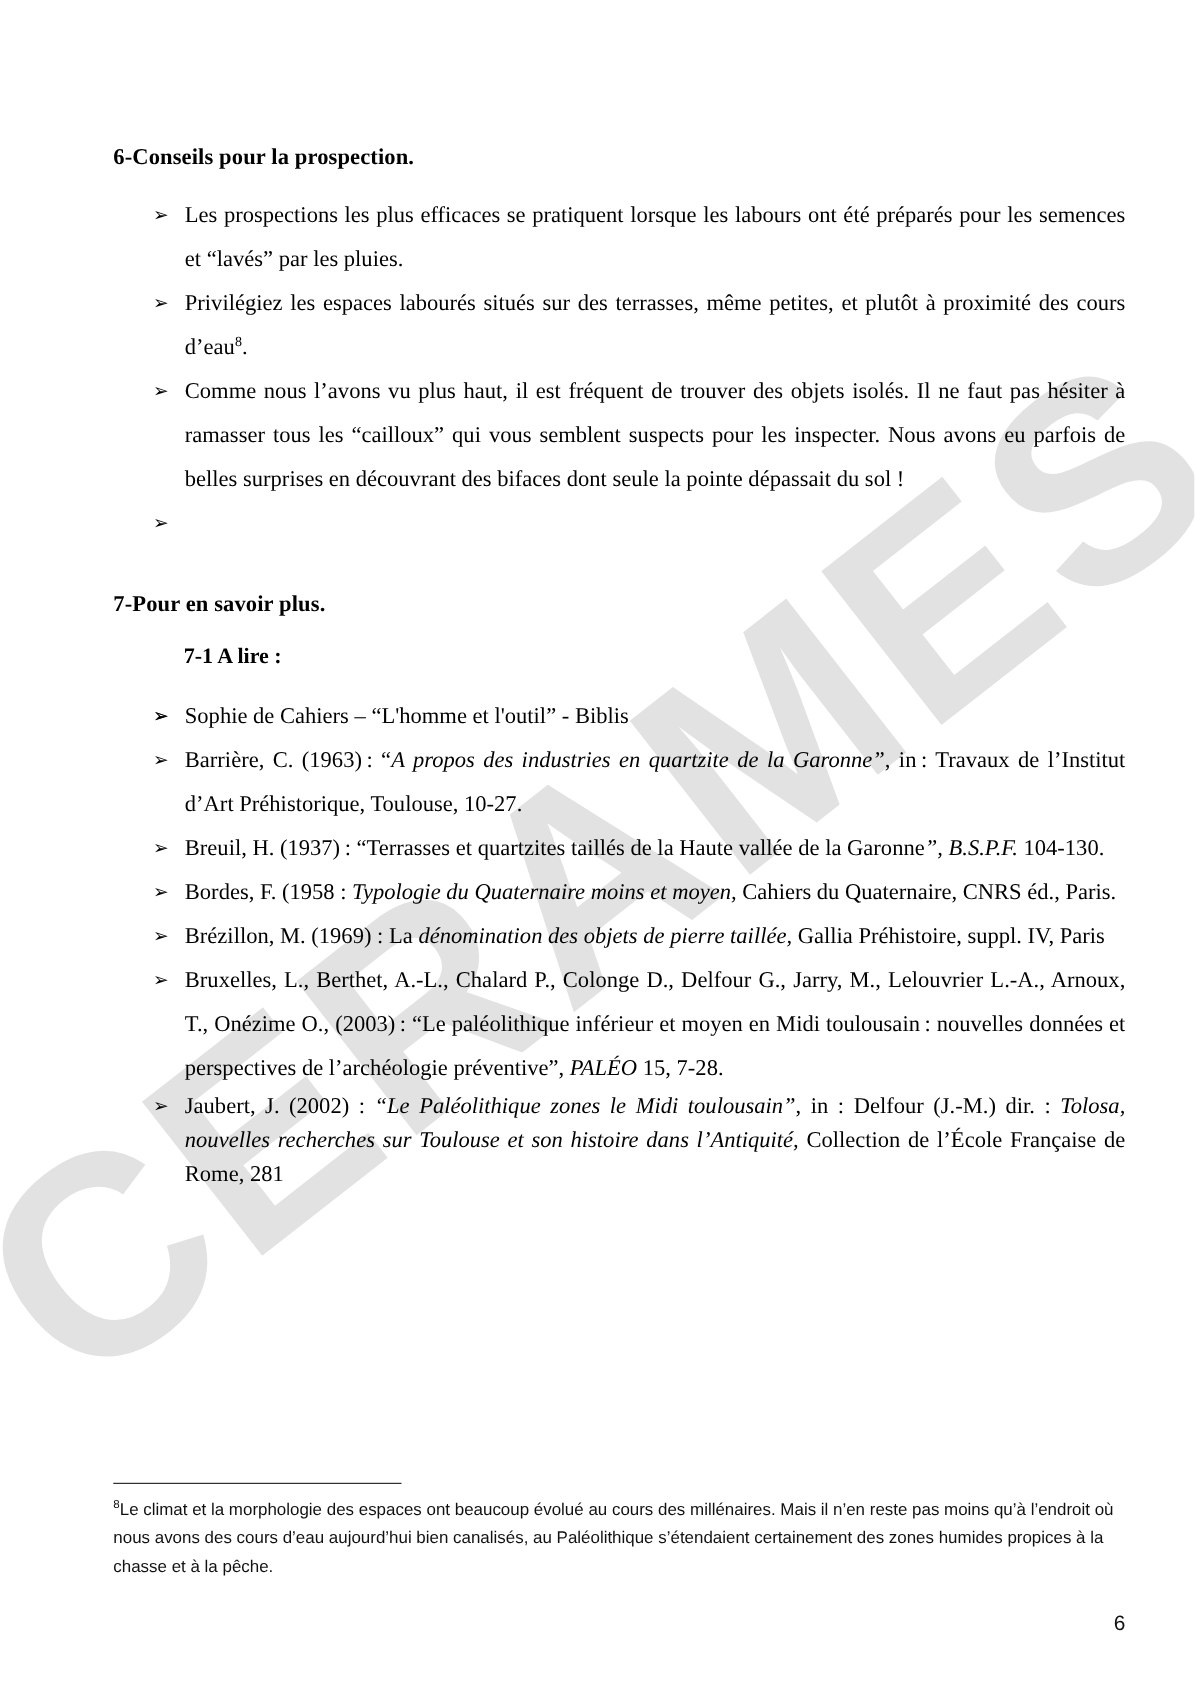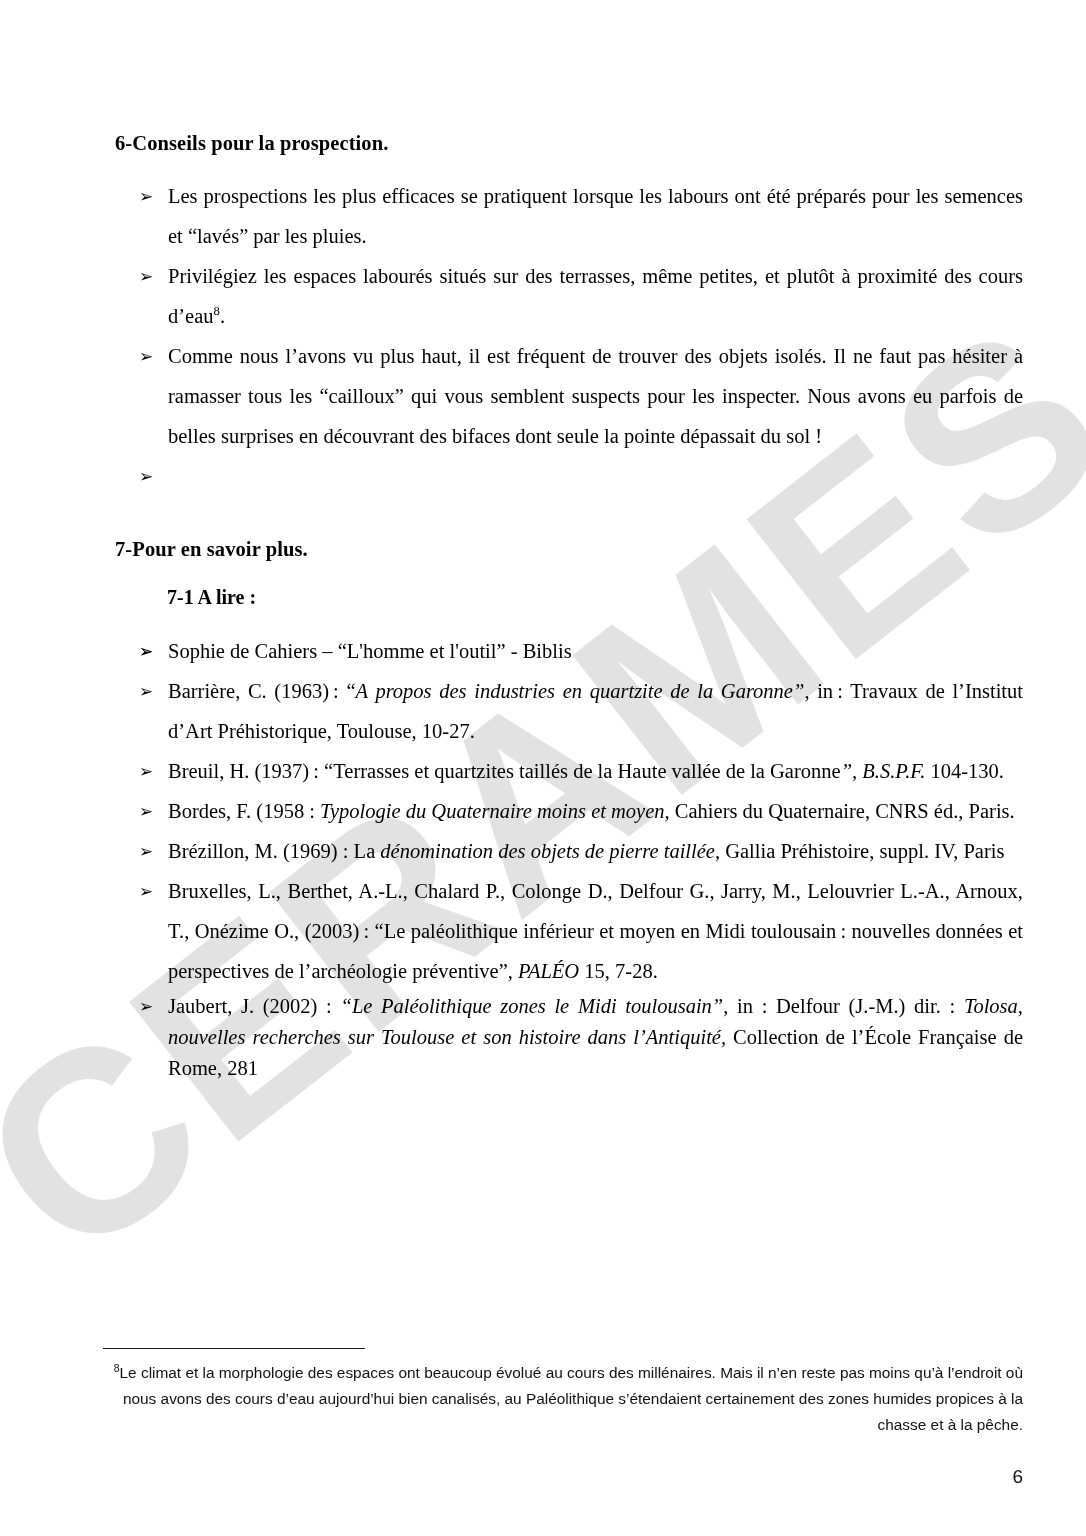--- a/index.html
+++ b/index.html
@@ -40,21 +40,20 @@
     left: 103px;
     top: 0;
     width: 920px;
     z-index: 2;
   }
 
   .h-section {
     font-size: 20.5px;
     font-weight: bold;
     letter-spacing: 0.1px;
-    margin-left: 12px;
   }
   .h-sub {
     font-size: 20px;
     font-weight: bold;
     margin-left: 64px;
   }
 
   
   .blist {
     list-style: none;
@@ -110,21 +109,21 @@
     width: 262px;
     height: 0;
     border-top: 1.6px solid #1a1a1a;
     margin-bottom: 11px;
   }
   .fn-text {
     font-family: "Liberation Sans", "DejaVu Sans", sans-serif;
     font-size: 15.4px;
     line-height: 26px;
     color: #111;
-    text-align: right;
+    text-align: left;
   }
   .fn-text sup {
     font-size: 0.68em;
   }
 
   
   .page-number {
     position: absolute;
     right: 63px;
     top: 1466px;

